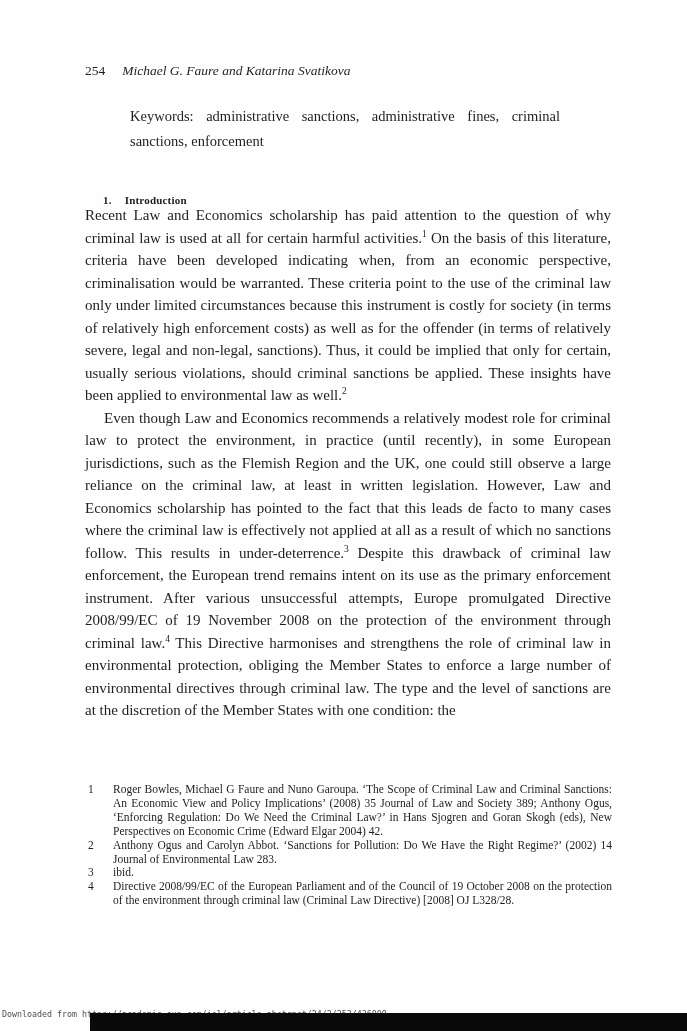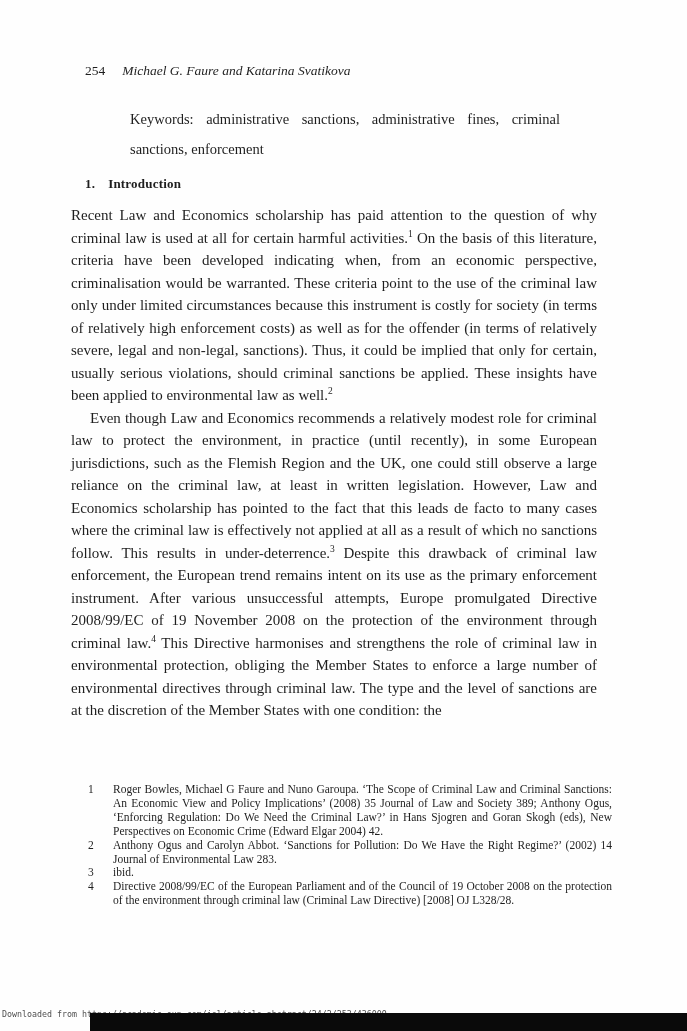--- a/index.html
+++ b/index.html
@@ -27,39 +27,39 @@
   }
   .running-title {
     font-style: italic;
   }
   .keywords {
     position: absolute;
     left: 130px;
     top: 104px;
     width: 430px;
     font-size: 14.5px;
-    line-height: 30px;
+    line-height: 25px;
     text-align: justify;
     margin: 0;
   }
   .section-heading {
     position: absolute;
     left: 85px;
     top: 176px;
-    font-size: 13px;
+    font-size: 11px;
     font-weight: bold;
-    margin: 0;
+    margin: 18px;
     letter-spacing: 0.2px;
   }
   .section-number {
     margin-right: 13px;
   }
   .body-text {
     position: absolute;
-    left: 71px;
+    left: 85px;
     top: 204px;
     width: 526px;
     font-size: 15px;
     line-height: 22.5px;
     text-align: justify;
   }
   .body-text p {
     margin: 0;
   }
   .para-indent {

